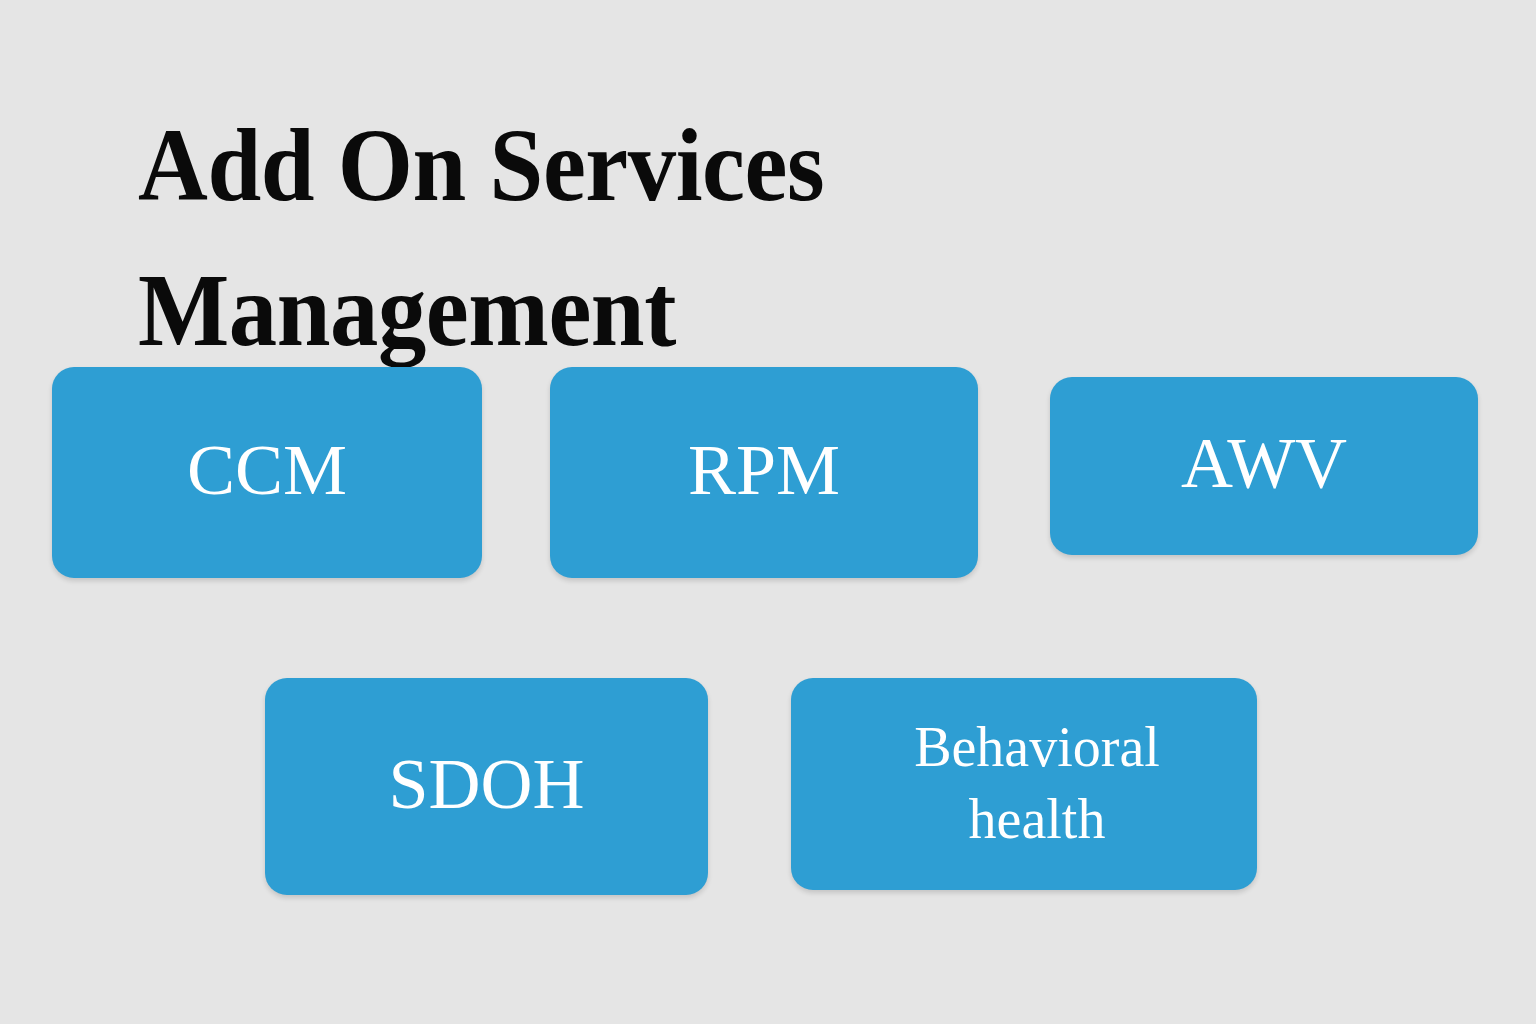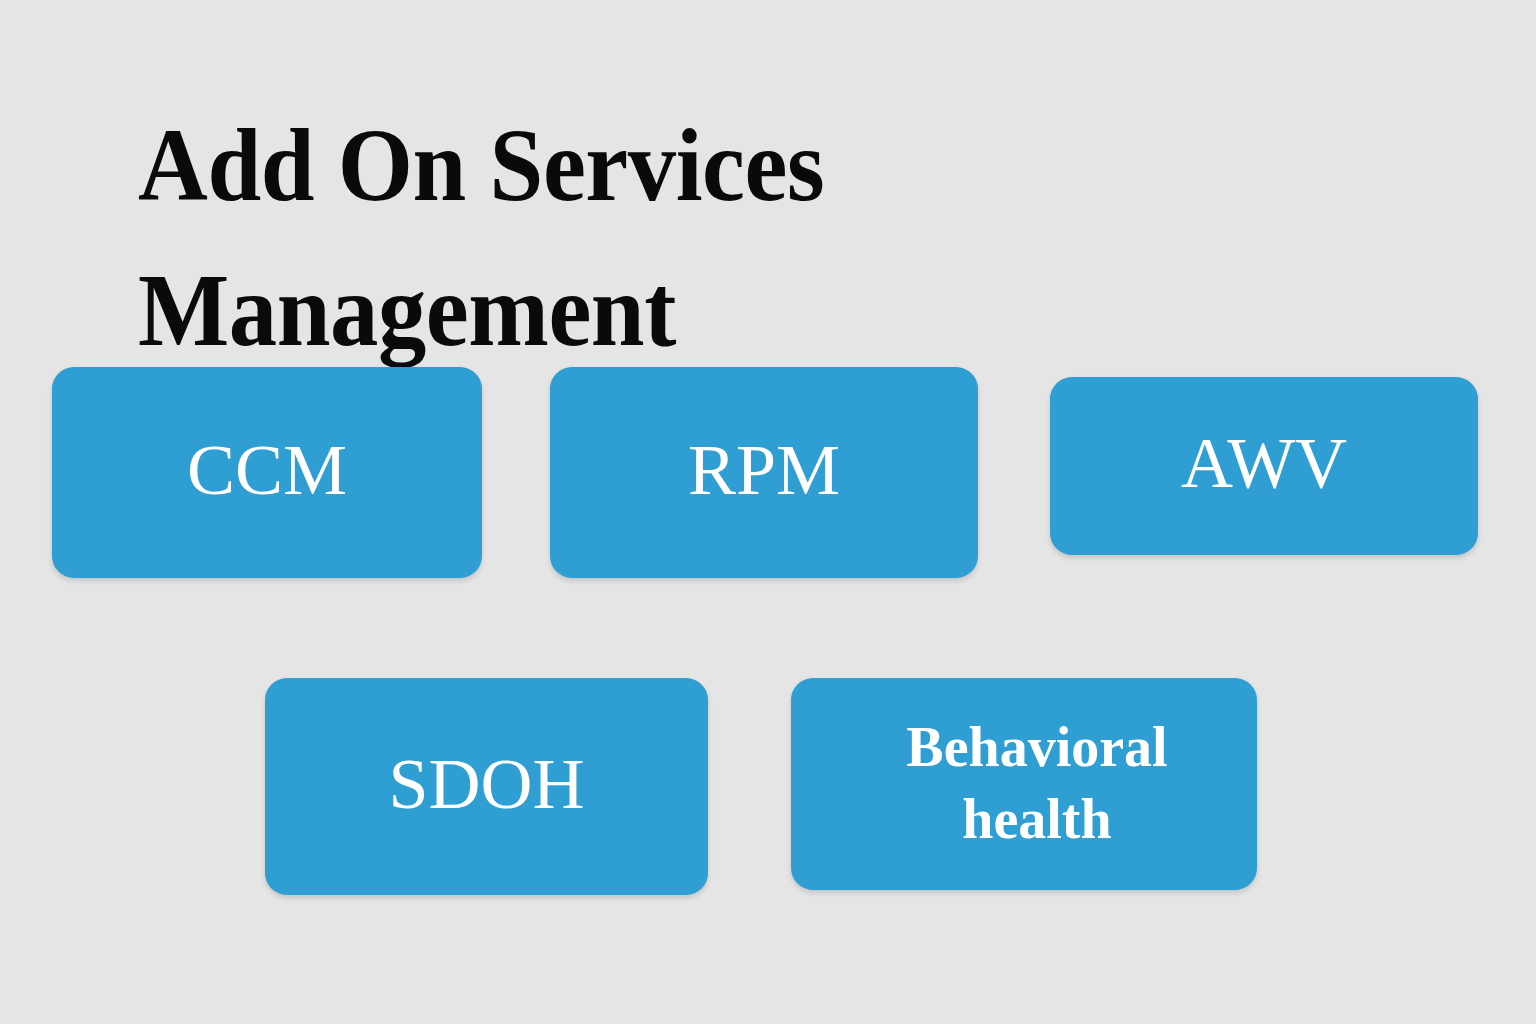--- a/index.html
+++ b/index.html
@@ -57,21 +57,20 @@
     font-size: 72px;
     line-height: 1.08;
     white-space: pre-line;
     padding-bottom: 4px;
   }
   .svc-label.multiline {
     font-size: 56px;
     line-height: 1.28;
     padding-left: 26px;
     padding-bottom: 0;
-    font-weight: bold;
   }
 
   
   #box-ccm      { left: 52px;   top: 367px; width: 430px; height: 211px; }
   #box-rpm      { left: 550px;  top: 367px; width: 428px; height: 211px; align-items: center; }
   #box-awv      { left: 1050px; top: 364px; width: 428px; height: 178px; margin-top: 13px; }
   #box-sdoh     { left: 265px;  top: 678px; width: 443px; height: 217px; }
   #box-behavior { left: 791px;  top: 678px; width: 466px; height: 212px; }
 </style>
 </head>

